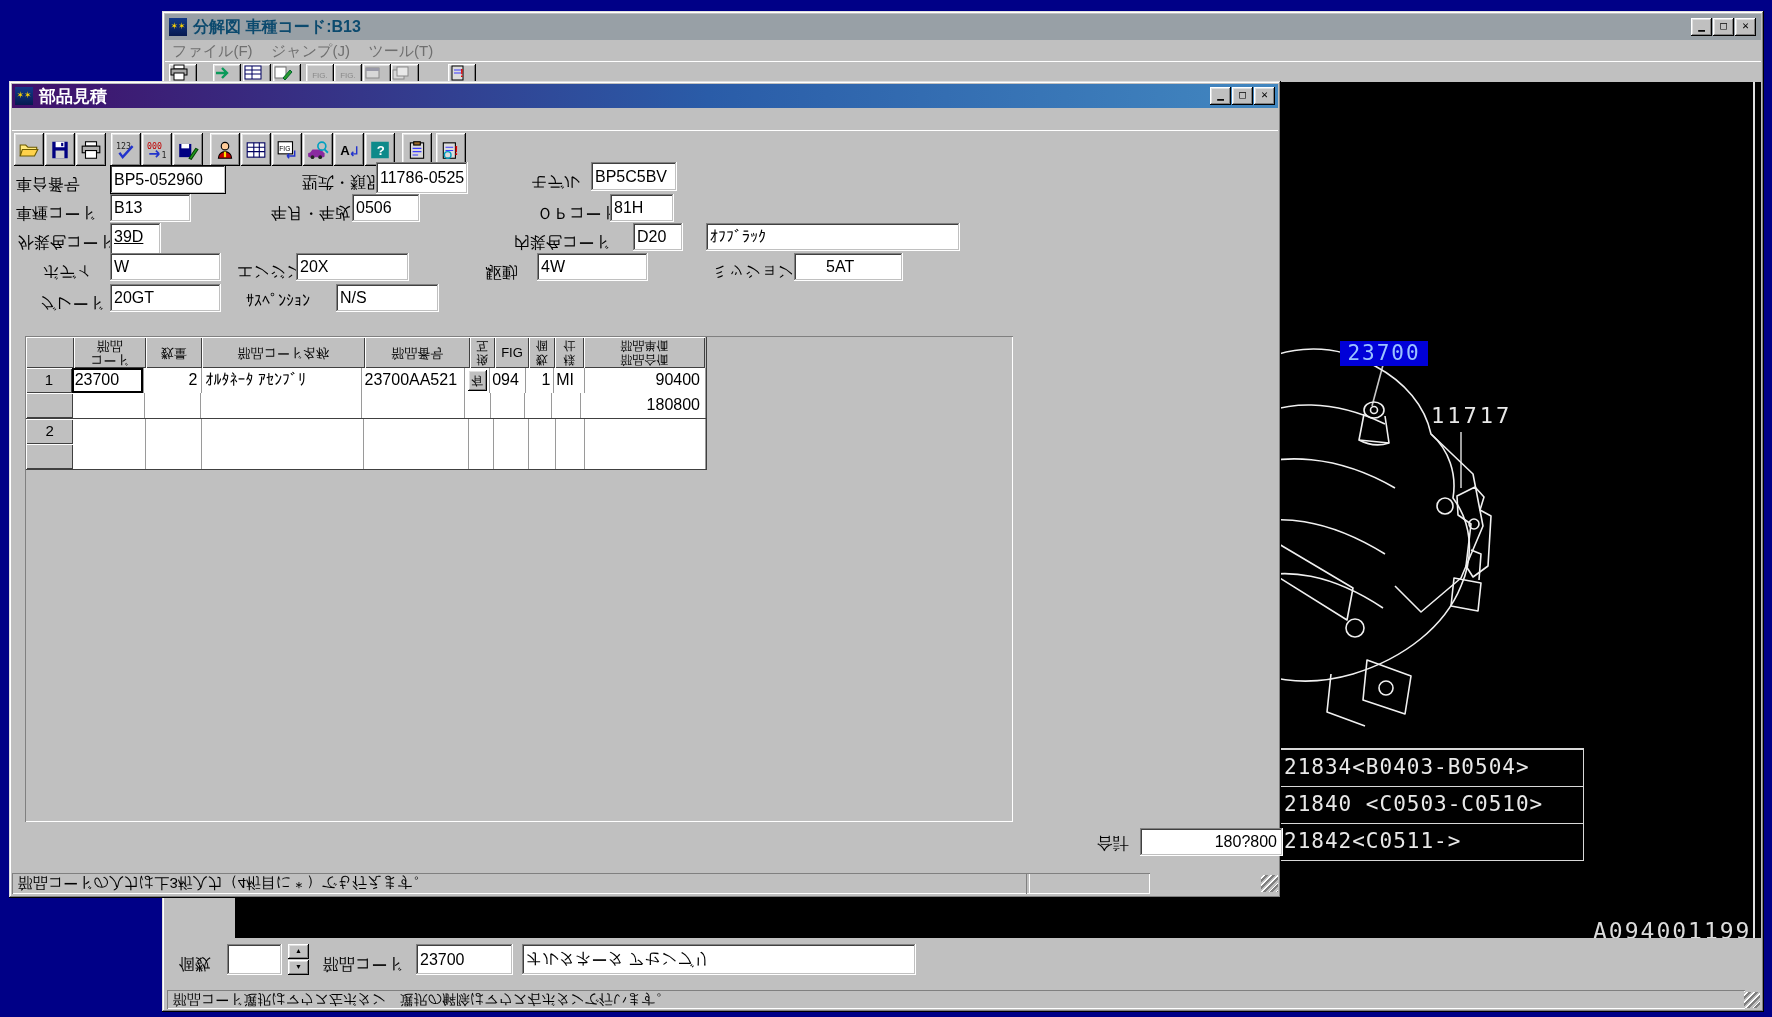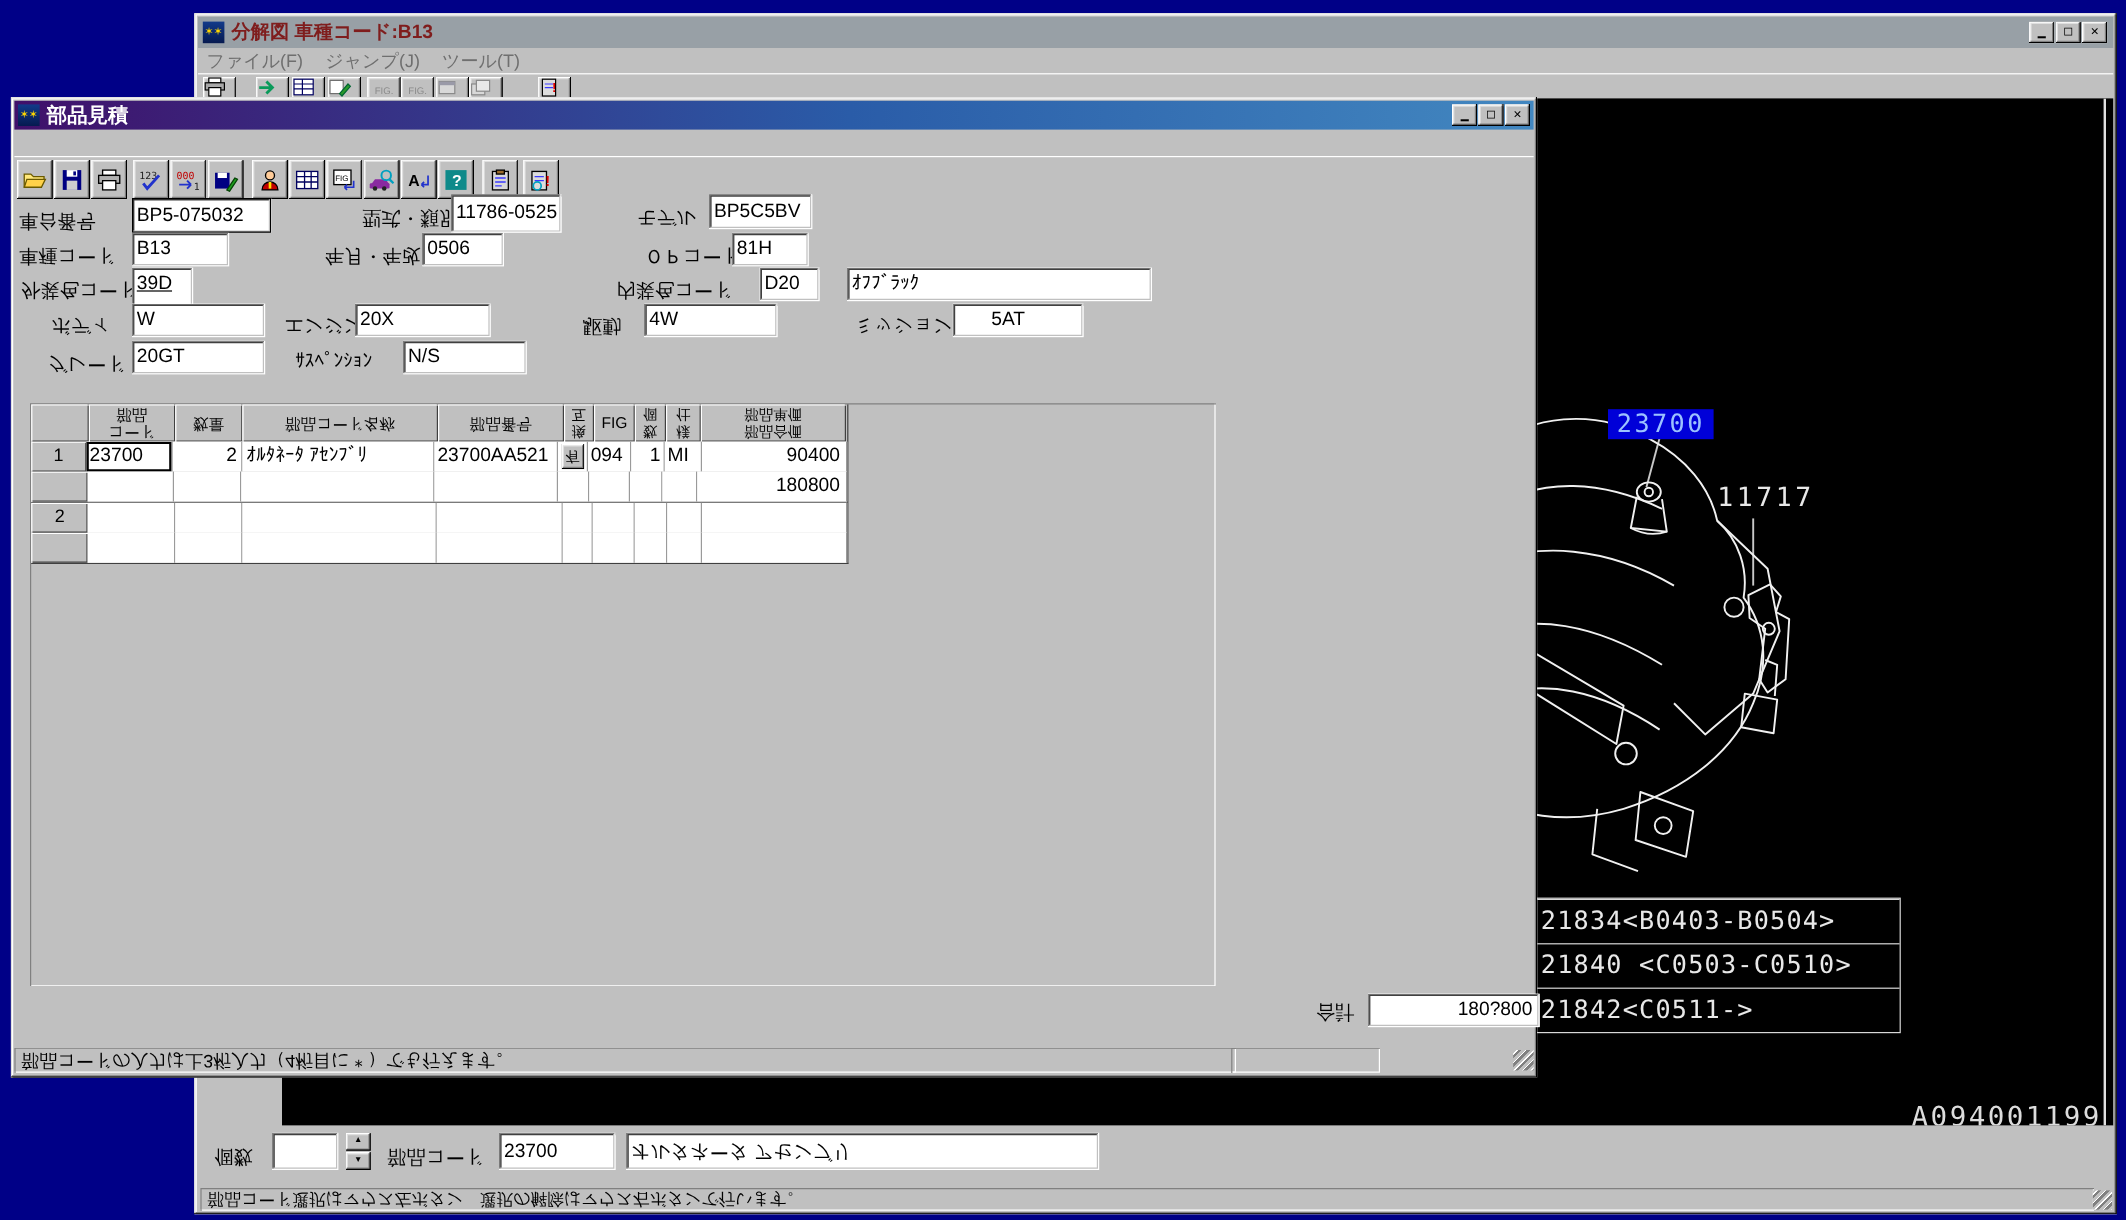--- a/index.html
+++ b/index.html
@@ -39,21 +39,21 @@
   svg{display:block;}
 </style>
 </head>
 <body>
 
 <div class="abs winbox" style="left:162px;top:11px;width:1602px;height:1001px;">
 
   <div class="abs" style="left:3px;top:3px;right:3px;height:26px;background:#98a0a6;display:flex;align-items:center;">
     <span class="abs" style="left:4px;top:4px;width:18px;height:18px;background:linear-gradient(#123a8a,#061a50);
                  color:#ffd700;font-size:9px;text-align:center;line-height:17px;">✶✶</span>
-    <span style="margin-left:28px;color:#7f1d1d;font-weight:bold;font-size:16px;white-space:nowrap;">分解図 車種コード:B13</span>
+    <span style="margin-left:28px;color:#0c4a6e;font-weight:bold;font-size:16px;white-space:nowrap;">分解図 車種コード:B13</span>
     <span class="abs btn titlebtn" style="right:49px;top:4px;">▁</span>
     <span class="abs btn titlebtn" style="right:27px;top:4px;">□</span>
     <span class="abs btn titlebtn" style="right:5px;top:4px;">✕</span>
   </div>
 
   <div class="abs" style="left:3px;top:29px;right:3px;height:21px;background:#c0c0c0;">
     <span class="menuitem" style="color:#6f6f6f;">ファイル(F)</span>
     <span class="menuitem" style="color:#6f6f6f;">ジャンプ(J)</span>
     <span class="menuitem" style="color:#6f6f6f;">ツール(T)</span>
   </div>
@@ -292,21 +292,21 @@
       <svg width="22" height="20" viewBox="0 0 20 17">
           <rect x="3" y="2" width="11" height="14" fill="#dcdcdc" stroke="#000"></rect>
           <path d="M5 6h7M5 9h7" stroke="#3a3aff"></path>
           <circle cx="7" cy="13" r="3" fill="none" stroke="#00a0c0" stroke-width="1.3"></circle>
           <text x="13" y="13" font-size="11" font-weight="bold" fill="#e00000">!</text>
         </svg>
       </span>
   </div>
 
   <span class="abs lbl" style="left:7px;top:92px;"><span class="flip">車台番号</span></span>
-  <div class="abs sunken fld" style="left:101px;top:84px;width:112px;height:29px;line-height:29px;box-shadow:inset 0 0 0 1px #000, inset -2px -2px 0 #c0c0c0, inset 2px 2px 0 #404040;">BP5-075032</div>
+  <div class="abs sunken fld" style="left:101px;top:84px;width:112px;height:29px;line-height:29px;box-shadow:inset 0 0 0 1px #000, inset -2px -2px 0 #c0c0c0, inset 2px 2px 0 #404040;">BP5-052960</div>
   <span class="abs lbl" style="left:293px;top:90px;"><span class="flip">型式・類別</span></span>
   <div class="abs sunken fld" style="left:367px;top:81px;width:88px;height:32px;line-height:32px;">11786-0525</div>
   <span class="abs lbl" style="left:522px;top:90px;"><span class="flip">モデル</span></span>
   <div class="abs sunken fld" style="left:582px;top:81px;width:82px;height:29px;line-height:29px;">BP5C5BV</div>
 
   <span class="abs lbl" style="left:7px;top:121px;"><span class="flip">車種コード</span></span>
   <div class="abs sunken fld" style="left:101px;top:113px;width:77px;height:28px;line-height:28px;">B13</div>
   <span class="abs lbl" style="left:262px;top:121px;"><span class="flip">年月・年改</span></span>
   <div class="abs sunken fld" style="left:343px;top:113px;width:64px;height:28px;line-height:28px;">0506</div>
   <span class="abs lbl" style="left:528px;top:121px;"><span class="flip">ＯＰコード</span></span>

